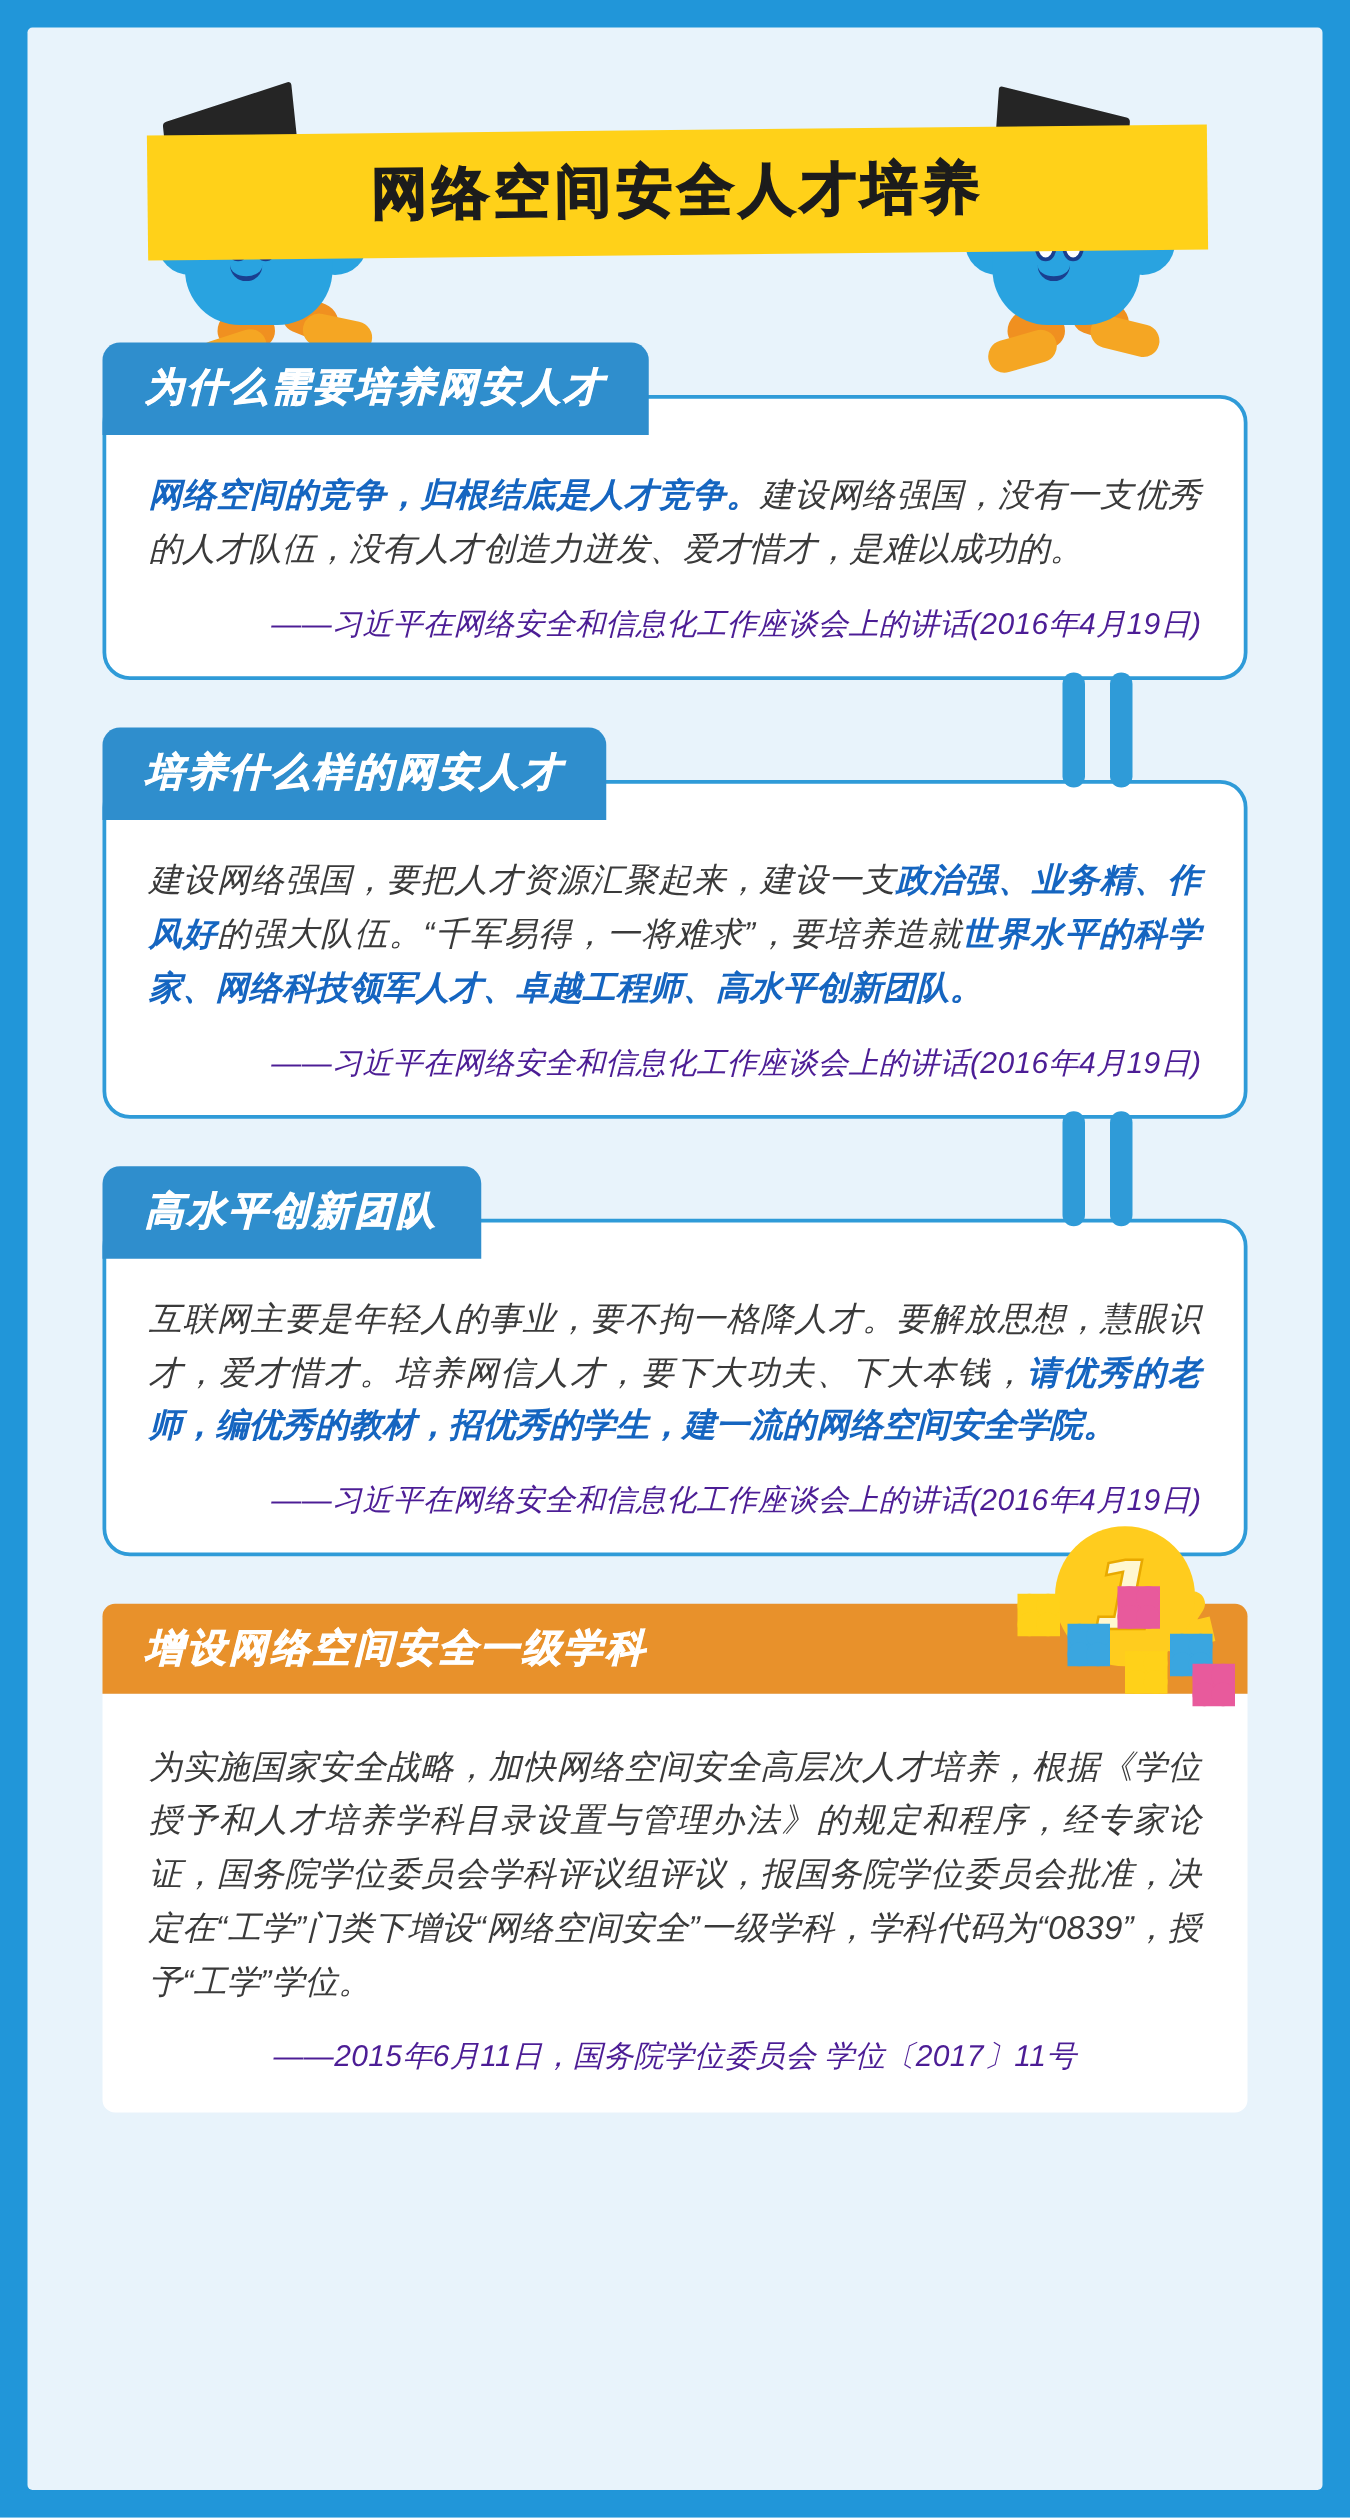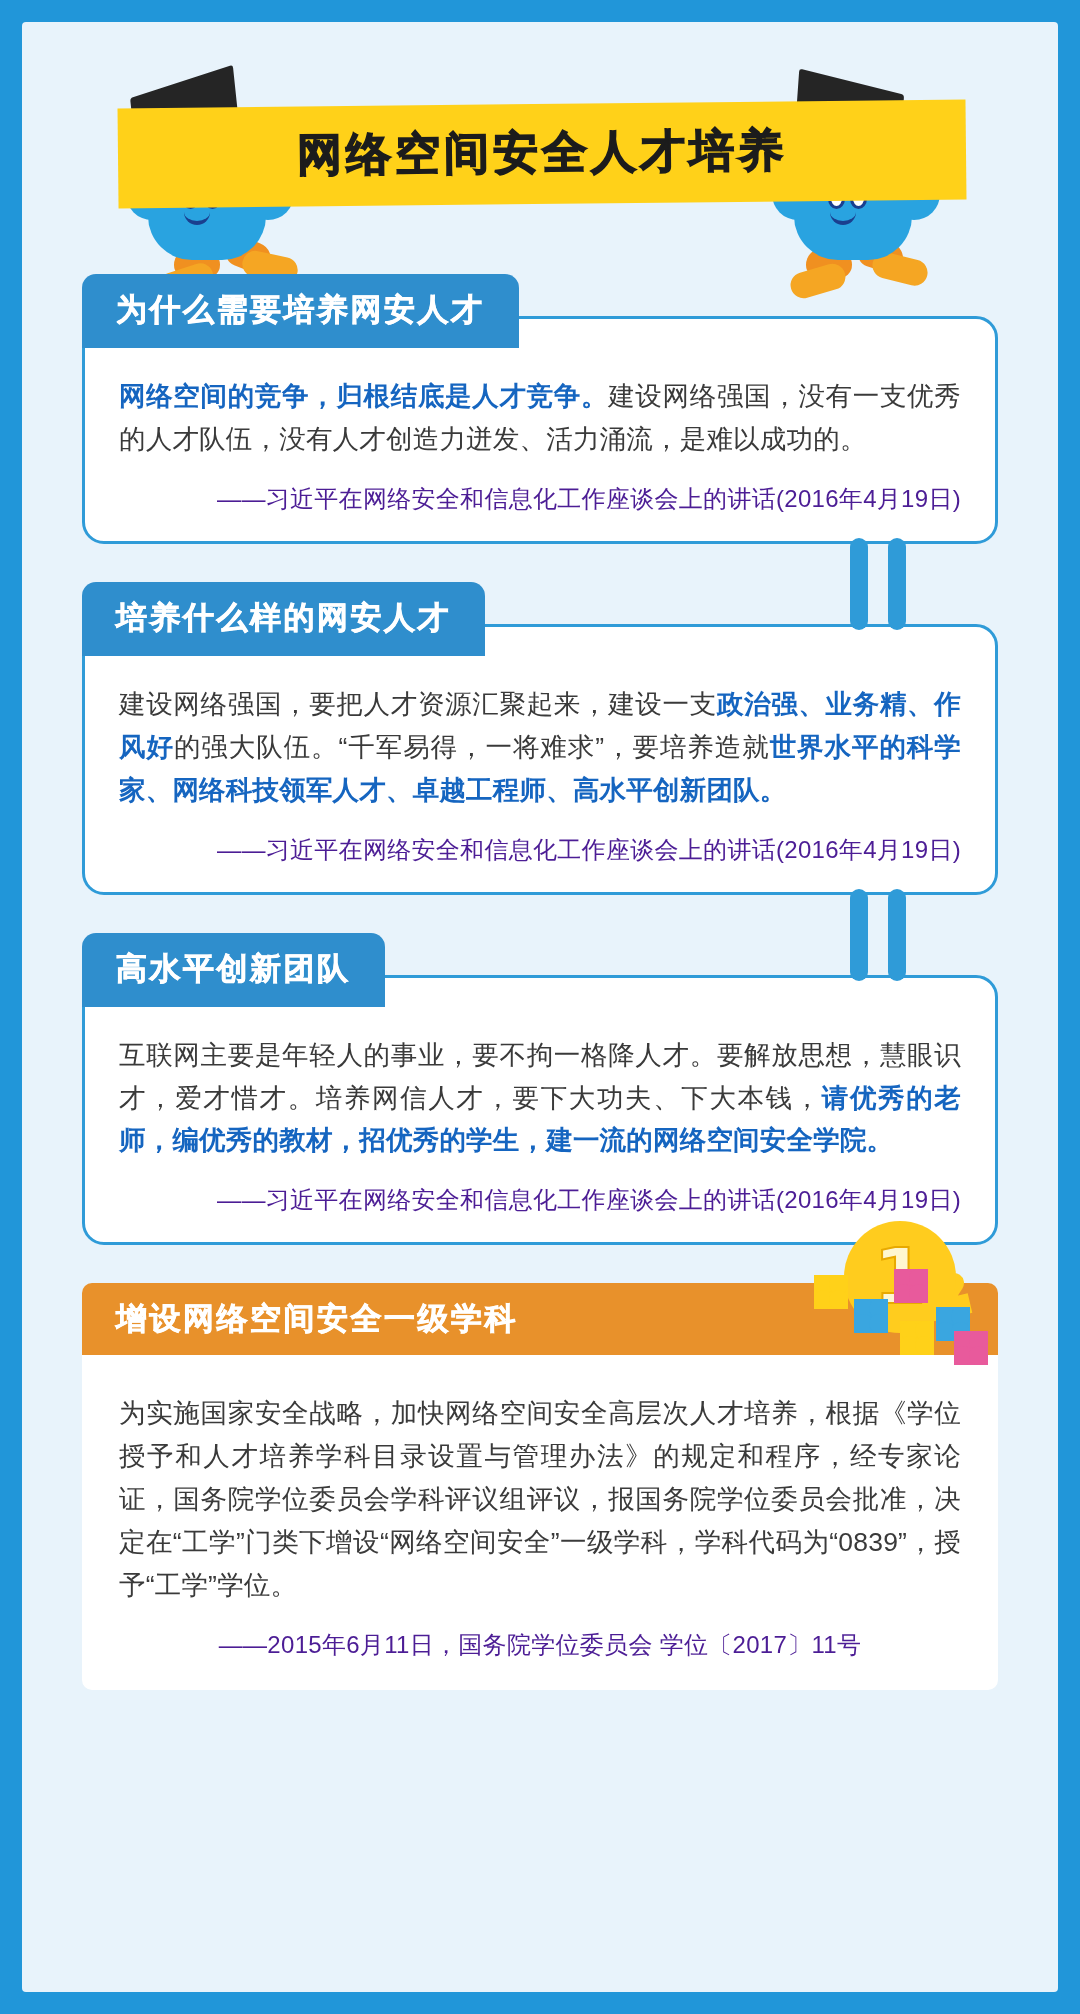--- a/index.html
+++ b/index.html
@@ -155,21 +155,21 @@
   #mascot-right .eye.e1 { left: 96px; top: 106px; }
   #mascot-right .eye.e2 { left: 118px;top: 106px; }
   #mascot-right .mouth  { left: 98px; top: 130px; }
   #mascot-right .cap-board { left: 64px; top: 0px; transform: rotate(14deg)
       skewX(10deg); border-radius: 3px; }
   #mascot-right .cap-base  { left: 96px; top: 34px; transform: rotate(8deg); }
   #mascot-right .tassel-knot { left: 186px; top: 30px; }
   #mascot-right .tassel-str  { left: 188px; top: 42px; transform: rotate(-10deg); }
 
   
-  .sections { position: relative; padding: 0 60px; }
+  .sections { position: relative; padding: 0 60px; font-style: italic; }
 
   .section { position: relative; margin-bottom: 38px; }
 
   .card {
     position: relative;
     background: #ffffff;
     border: 3px solid #2f9bd8;
     border-radius: 22px;
     margin-top: -32px;
     padding: 56px 34px 26px 34px;
@@ -312,21 +312,21 @@
       <div class="tassel-knot"></div>
     </div>
 
     <div class="ribbon">
       <div class="ribbon-title">网络空间安全人才培养</div>
     </div>
   </div>
 
   <div class="sections" id="sections-root">
       <div class="section"><div class="tab"><span>为什么需要培养网安人才</span></div><div class="card">
-          <p class="body-text"><b>网络空间的竞争，归根结底是人才竞争。</b><span>建设网络强国，没有一支优秀的人才队伍，没有人才创造力迸发、活力涌流，是难以成功的。</span></p>
+          <p class="body-text"><b>网络空间的竞争，归根结底是人才竞争。</b><span>建设网络强国，没有一支优秀的人才队伍，没有人才创造力迸发、爱才惜才，是难以成功的。</span></p>
           <div class="attribution">——习近平在网络安全和信息化工作座谈会上的讲话(2016年4月19日)</div>
         </div></div>
       <div class="section"><div class="connector">
           <span></span>
           <span></span>
         </div><div class="tab"><span>培养什么样的网安人才</span></div><div class="card">
           <p class="body-text"><span>建设网络强国，要把人才资源汇聚起来，建设一支</span><b>政治强、业务精、作风好</b><span>的强大队伍。“千军易得，一将难求”，要培养造就</span><b>世界水平的科学家、网络科技领军人才、卓越工程师、高水平创新团队。</b></p>
           <div class="attribution">——习近平在网络安全和信息化工作座谈会上的讲话(2016年4月19日)</div>
         </div></div>
       <div class="section"><div class="connector">

